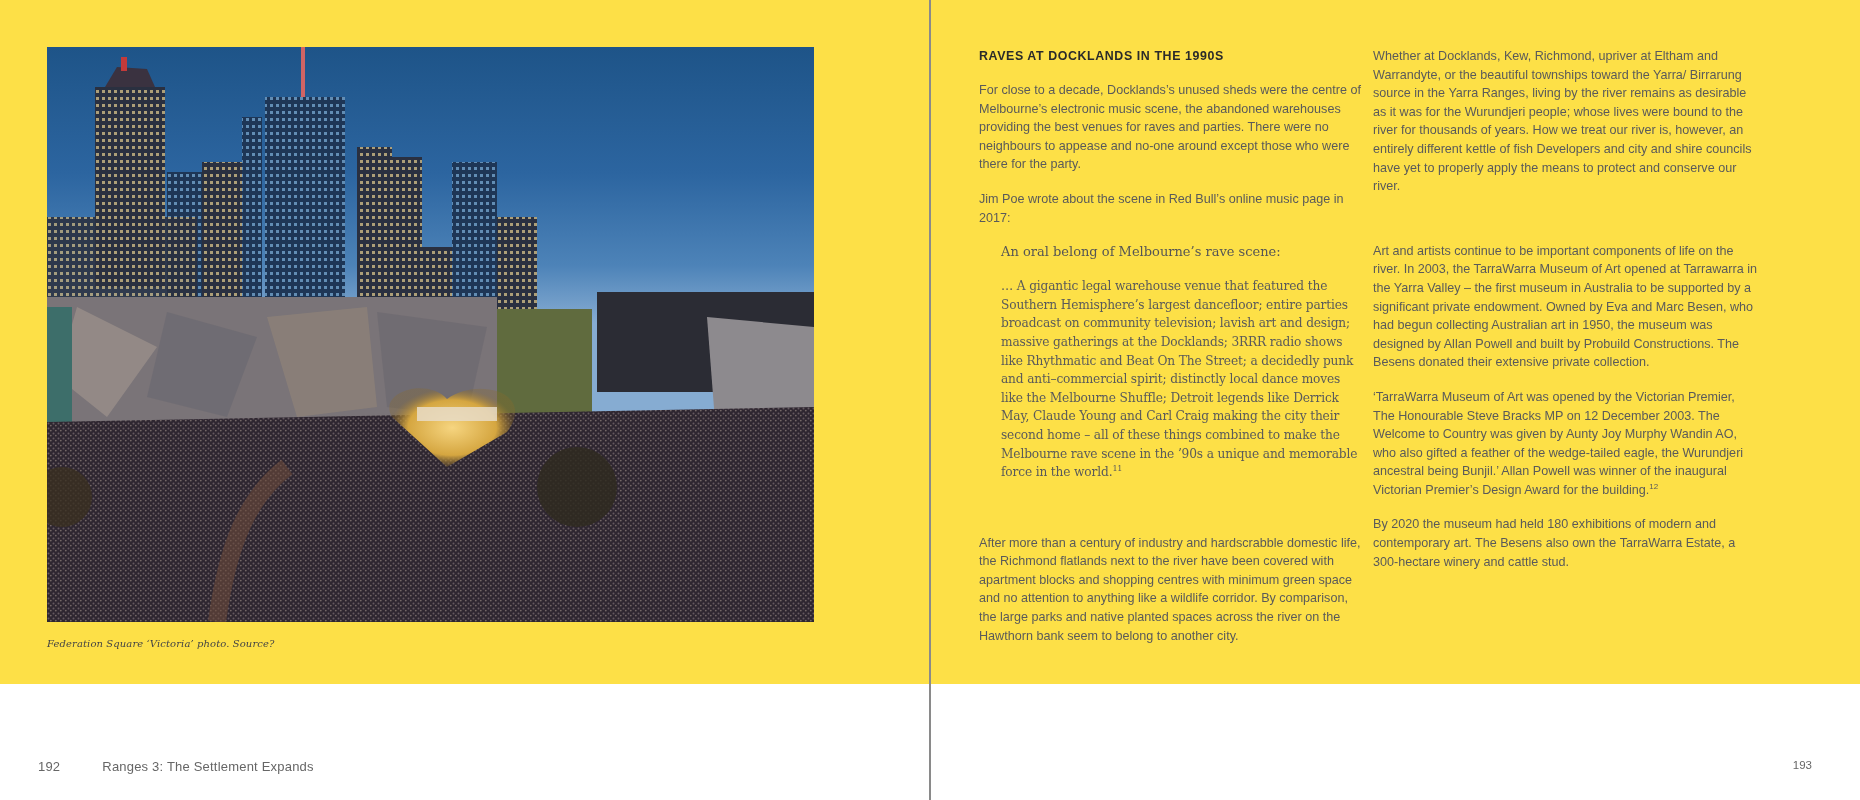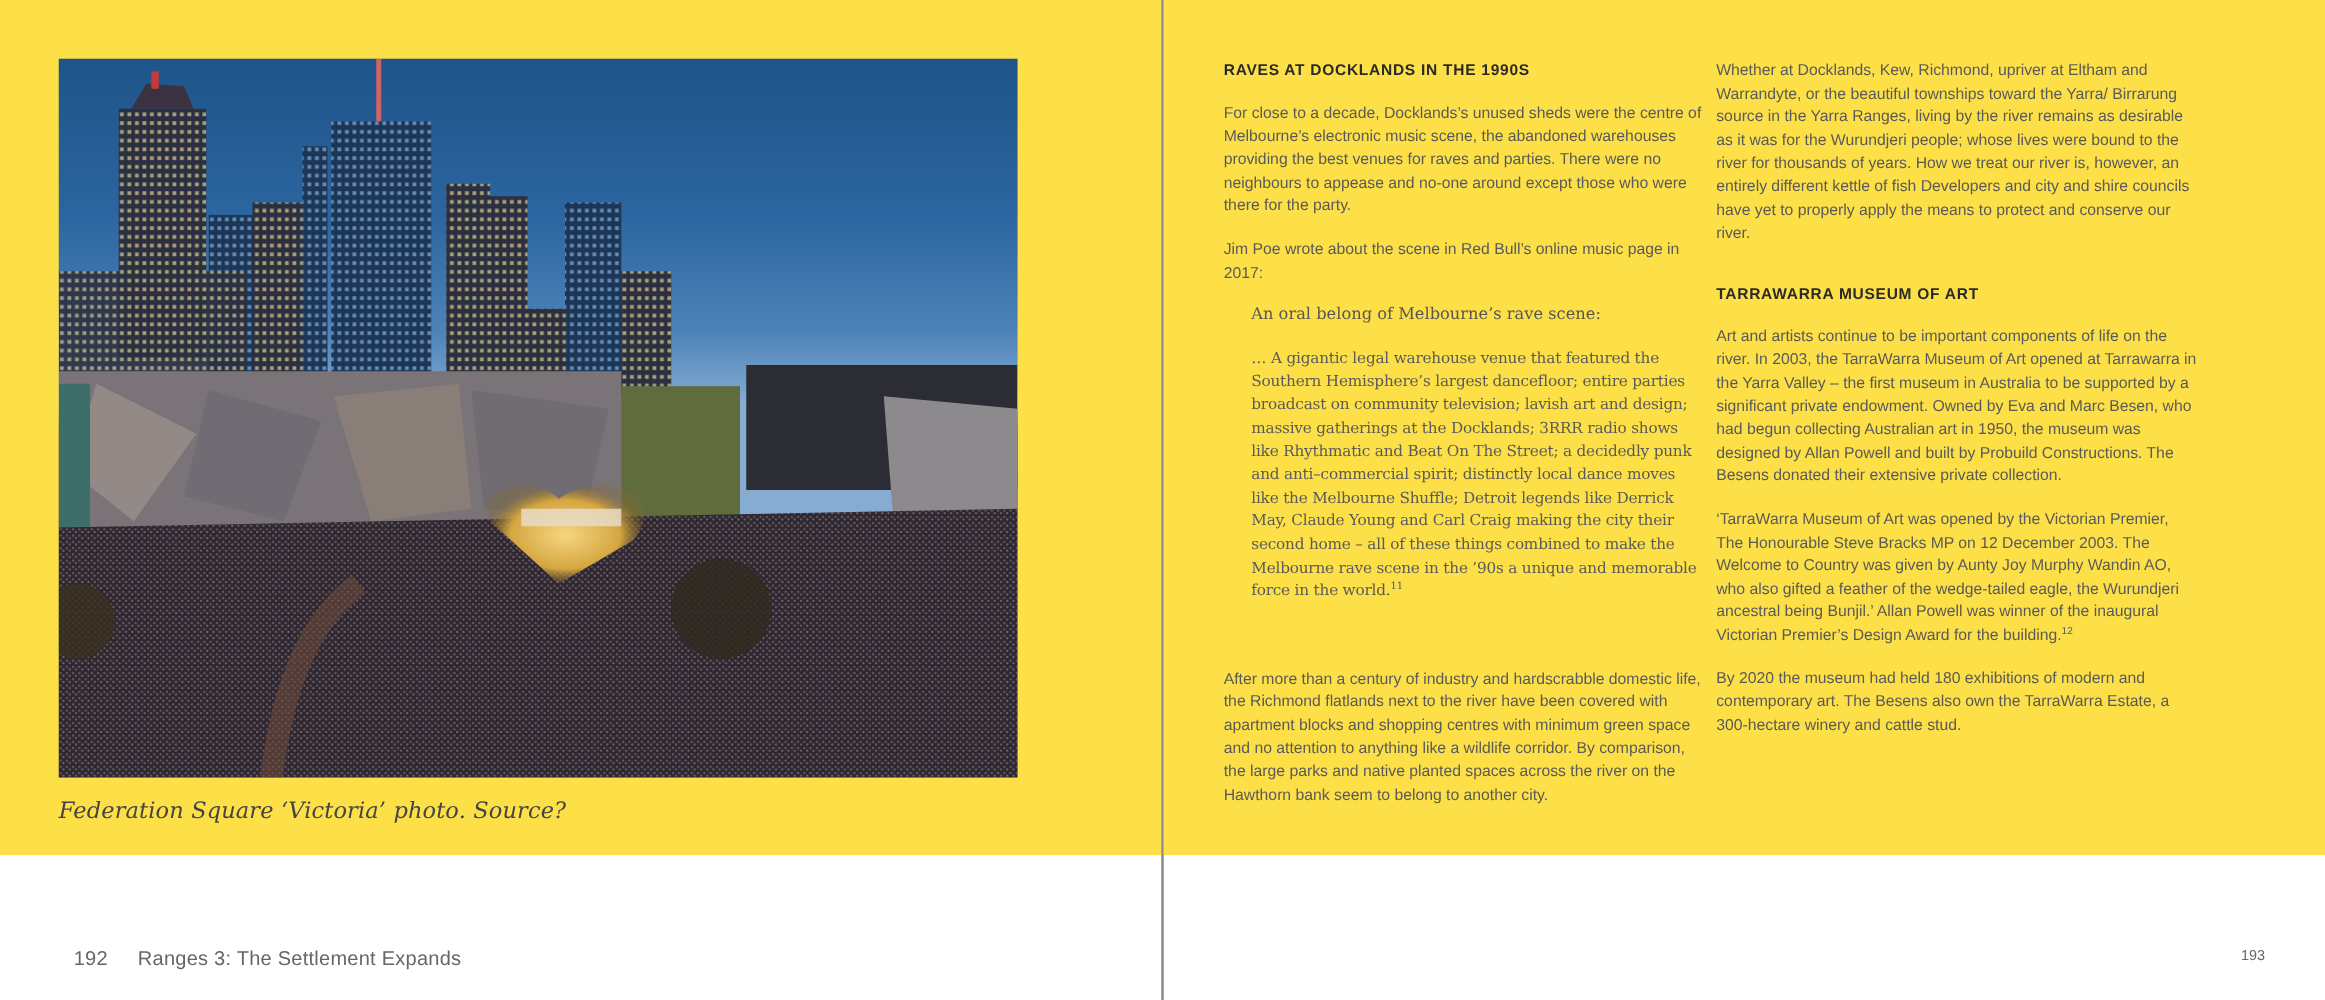--- a/index.html
+++ b/index.html
@@ -13,24 +13,24 @@
     .spine { position: absolute; left: 929px; top: 0; width: 2px; height: 800px; background: #8a8a8a; }
 
     
     .photo {
       position: absolute; left: 47px; top: 47px; width: 767px; height: 575px; overflow: hidden;
       background: linear-gradient(180deg, #1f5688 0%, #2f68a0 25%, #5287bb 40%, #7aa5cf 48%, #3a3a44 52%, #2a2630 100%);
     }
     .photo svg { position: absolute; left: 0; top: 0; }
     .caption {
       position: absolute; left: 47px; top: 638px; font-family: "DejaVu Serif", serif; font-style: italic;
-      font-size: 18px; color: #444; letter-spacing: 0.1px;
+      font-size: 10px; color: #444; letter-spacing: 0.1px;
     }
     .folio-left {
-      position: absolute; left: 59px; top: 759px; font-size: 16px; color: #666; display: flex; gap: 24px;
+      position: absolute; left: 38px; top: 759px; font-size: 13px; color: #666; display: flex; gap: 42px;
       font-family: "Liberation Sans", sans-serif; letter-spacing: 0.2px;
     }
     .folio-right {
       position: absolute; right: 48px; top: 759px; font-size: 11.5px; color: #666;
       font-family: "Liberation Sans", sans-serif;
     }
 
     
     .col { position: absolute; top: 47px; width: 385px; font-family: "Liberation Sans", sans-serif; }
     .col-1 { left: 48px; }
@@ -149,21 +149,20 @@
     <div class="gap-s"></div>
     <p class="quote"><span>… A gigantic legal warehouse venue that featured the Southern Hemisphere’s largest dancefloor; entire parties broadcast on community television; lavish art and design; massive gatherings at the Docklands; 3RRR radio shows like Rhythmatic and Beat On The Street; a decidedly punk and anti–commercial spirit; distinctly local dance moves like the Melbourne Shuffle; Detroit legends like Derrick May, Claude Young and Carl Craig making the city their second home – all of these things combined to make the Melbourne rave scene in the ’90s a unique and memorable force in the world.</span><sup>11</sup></p>
     <div class="gap-l"></div>
     <div class="gap-m"></div>
     <p class="body">After more than a century of industry and hardscrabble domestic life, the Richmond flatlands next to the river have been covered with apartment blocks and shopping centres with minimum green space and no attention to anything like a wildlife corridor. By comparison, the large parks and native planted spaces across the river on the Hawthorn bank seem to belong to another city.</p>
   </div>
 
   <div class="col col-2">
     <p class="body">Whether at Docklands, Kew, Richmond, upriver at Eltham and Warrandyte, or the beautiful townships toward the Yarra/ Birrarung source in the Yarra Ranges, living by the river remains as desirable as it was for the Wurundjeri people; whose lives were bound to the river for thousands of years. How we treat our river is, however, an entirely different kettle of fish Developers and city and shire councils have yet to properly apply the means to protect and conserve our river.</p>
     <div class="gap-l"></div>
-    <h3 class="heading">TarraWarra Museum of Art</h3>
     <div class="gap-s"></div>
     <p class="body">Art and artists continue to be important components of life on the river. In 2003, the TarraWarra Museum of Art opened at Tarrawarra in the Yarra Valley – the first museum in Australia to be supported by a significant private endowment. Owned by Eva and Marc Besen, who had begun collecting Australian art in 1950, the museum was designed by Allan Powell and built by Probuild Constructions. The Besens donated their extensive private collection.</p>
     <div class="gap-s"></div>
     <p class="body"><span>‘TarraWarra Museum of Art was opened by the Victorian Premier, The Honourable Steve Bracks MP on 12 December 2003. The Welcome to Country was given by Aunty Joy Murphy Wandin AO, who also gifted a feather of the wedge-tailed eagle, the Wurundjeri ancestral being Bunjil.’ Allan Powell was winner of the inaugural Victorian Premier’s Design Award for the building.</span><sup>12</sup></p>
     <div class="gap-s"></div>
     <p class="body">By 2020 the museum had held 180 exhibitions of modern and contemporary art. The Besens also own the TarraWarra Estate, a 300-hectare winery and cattle stud.</p>
     <div class="gap-s"></div>
   </div>
 
   <div class="folio-right">193</div>

